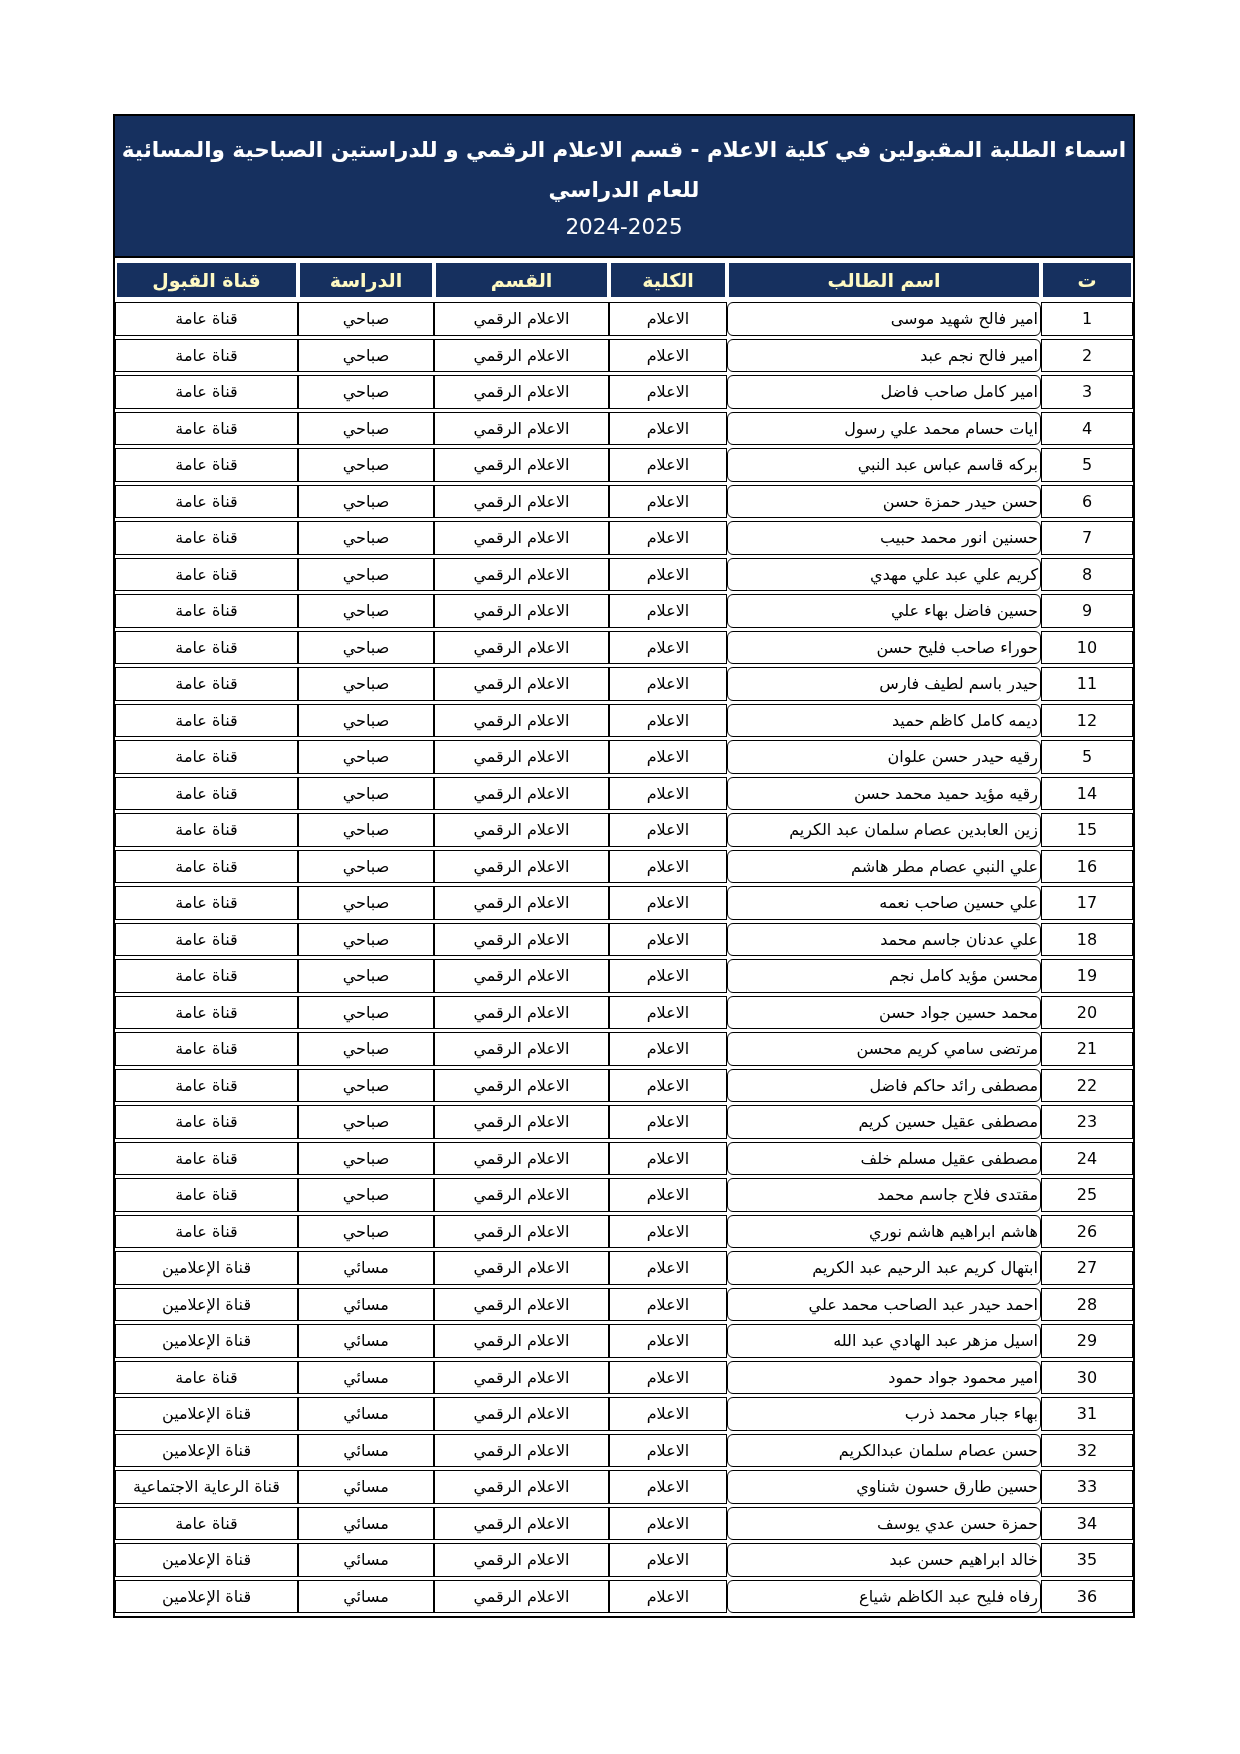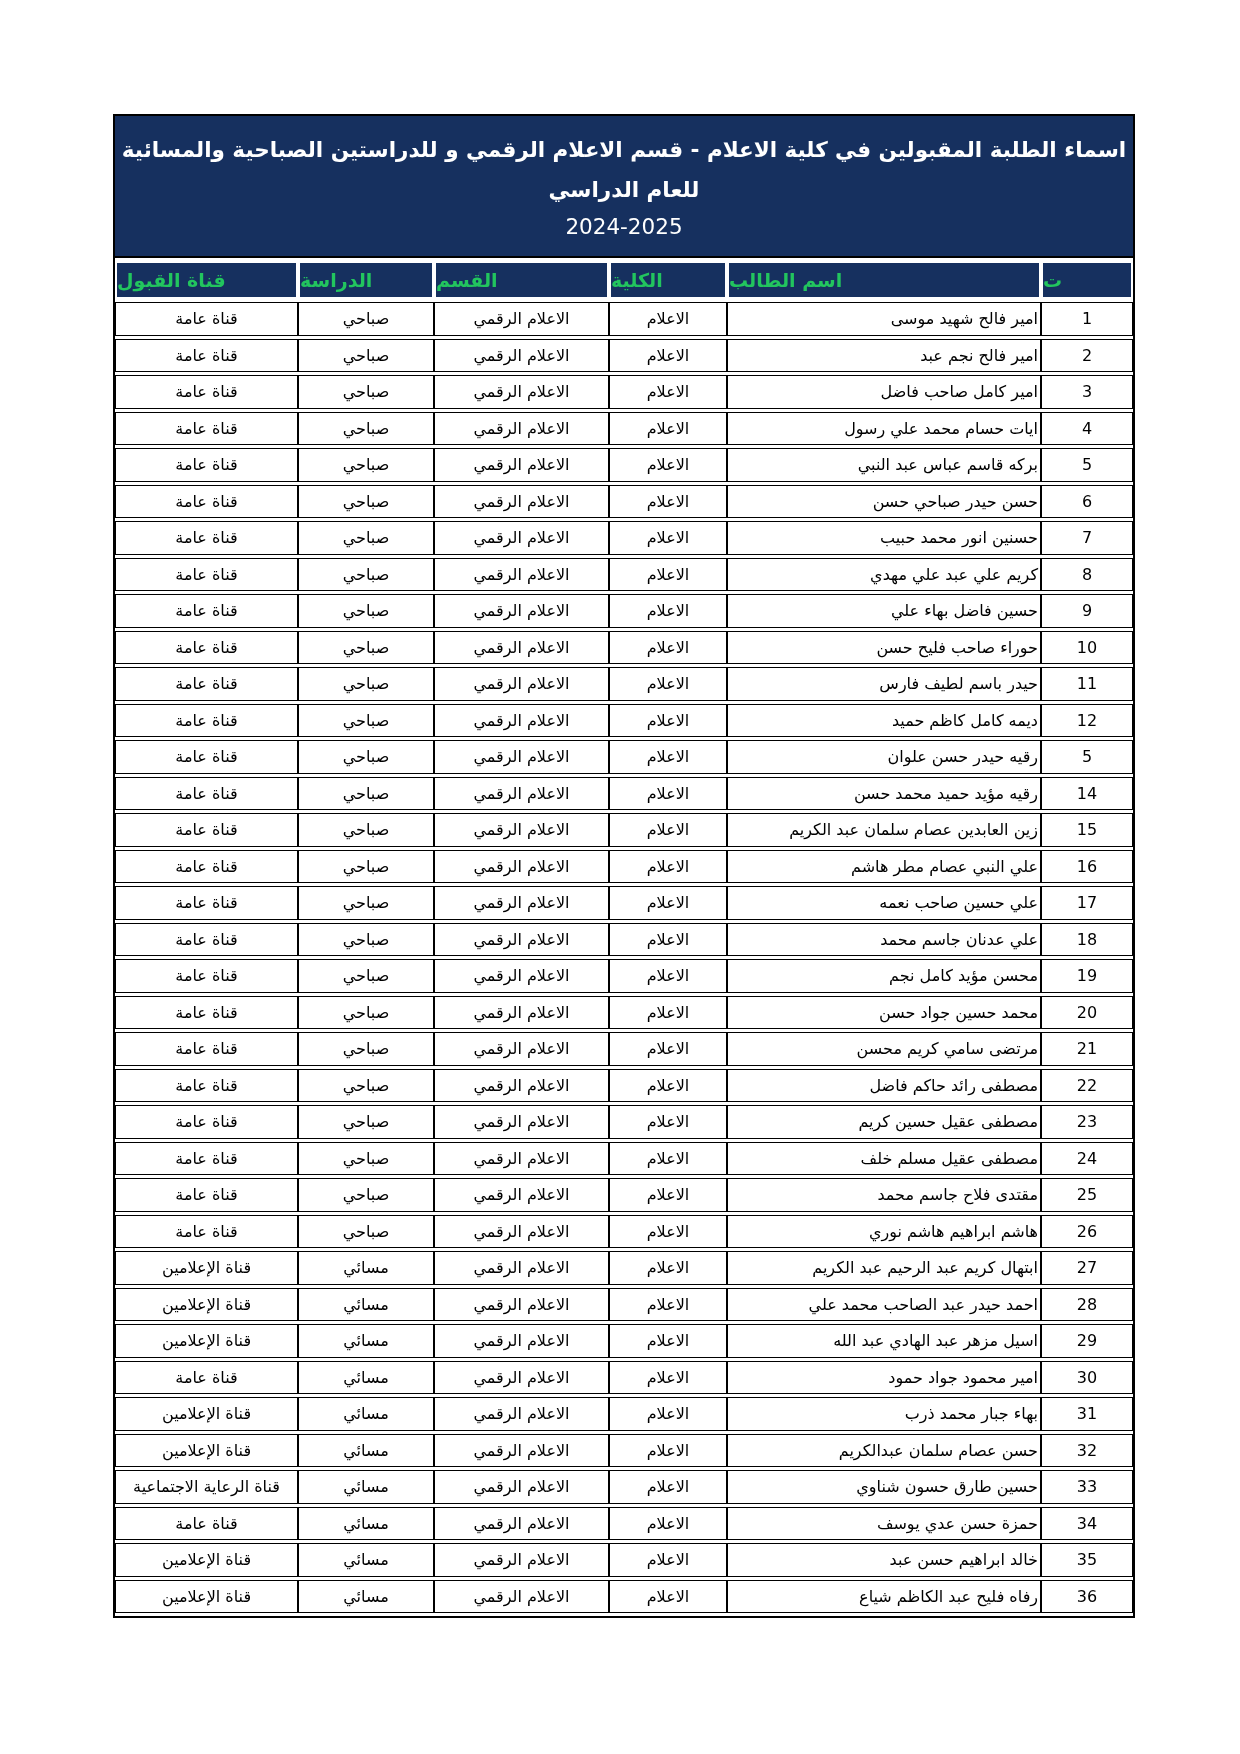--- a/index.html
+++ b/index.html
@@ -40,44 +40,45 @@
   }
   table.students {
     width: 100%;
     border-collapse: separate;
     border-spacing: 0 3px;
     table-layout: fixed;
     direction: rtl;
   }
   table.students th {
     background: #16305f;
-    color: #22c55e;
+    color: #fef9c3;
     font-size: 19px;
     font-weight: bold;
     height: 34px;
     border: 2px solid #ffffff;
-    text-align: left;
+    text-align: center;
     vertical-align: middle;
     padding: 0;
   }
   table.students td {
     background: #ffffff;
     color: #000000;
     font-size: 16px;
     height: 31.5px;
     border: 1.5px solid #000000;
     text-align: center;
     vertical-align: middle;
     padding: 0 2px;
     overflow: hidden;
     white-space: nowrap;
   }
   table.students td.name-cell {
     text-align: right;
     padding-right: 2px;
+    border-radius: 6px;
   }
   
   col.c-no      { width: 92px;  }
   col.c-name    { width: 314px; }
   col.c-college { width: 118px; }
   col.c-dept    { width: 175px; }
   col.c-study   { width: 136px; }
   col.c-channel { width: 183px; }
 </style>
 </head>
@@ -144,21 +145,21 @@
         <tr>
     <td>5</td>
     <td class="name-cell">بركه قاسم عباس عبد النبي</td>
     <td>الاعلام</td>
     <td>الاعلام الرقمي</td>
     <td>صباحي</td>
     <td>قناة عامة</td>
   </tr>
         <tr>
     <td>6</td>
-    <td class="name-cell">حسن حيدر صباحي حسن</td>
+    <td class="name-cell">حسن حيدر حمزة حسن</td>
     <td>الاعلام</td>
     <td>الاعلام الرقمي</td>
     <td>صباحي</td>
     <td>قناة عامة</td>
   </tr>
         <tr>
     <td>7</td>
     <td class="name-cell">حسنين انور محمد حبيب</td>
     <td>الاعلام</td>
     <td>الاعلام الرقمي</td>

